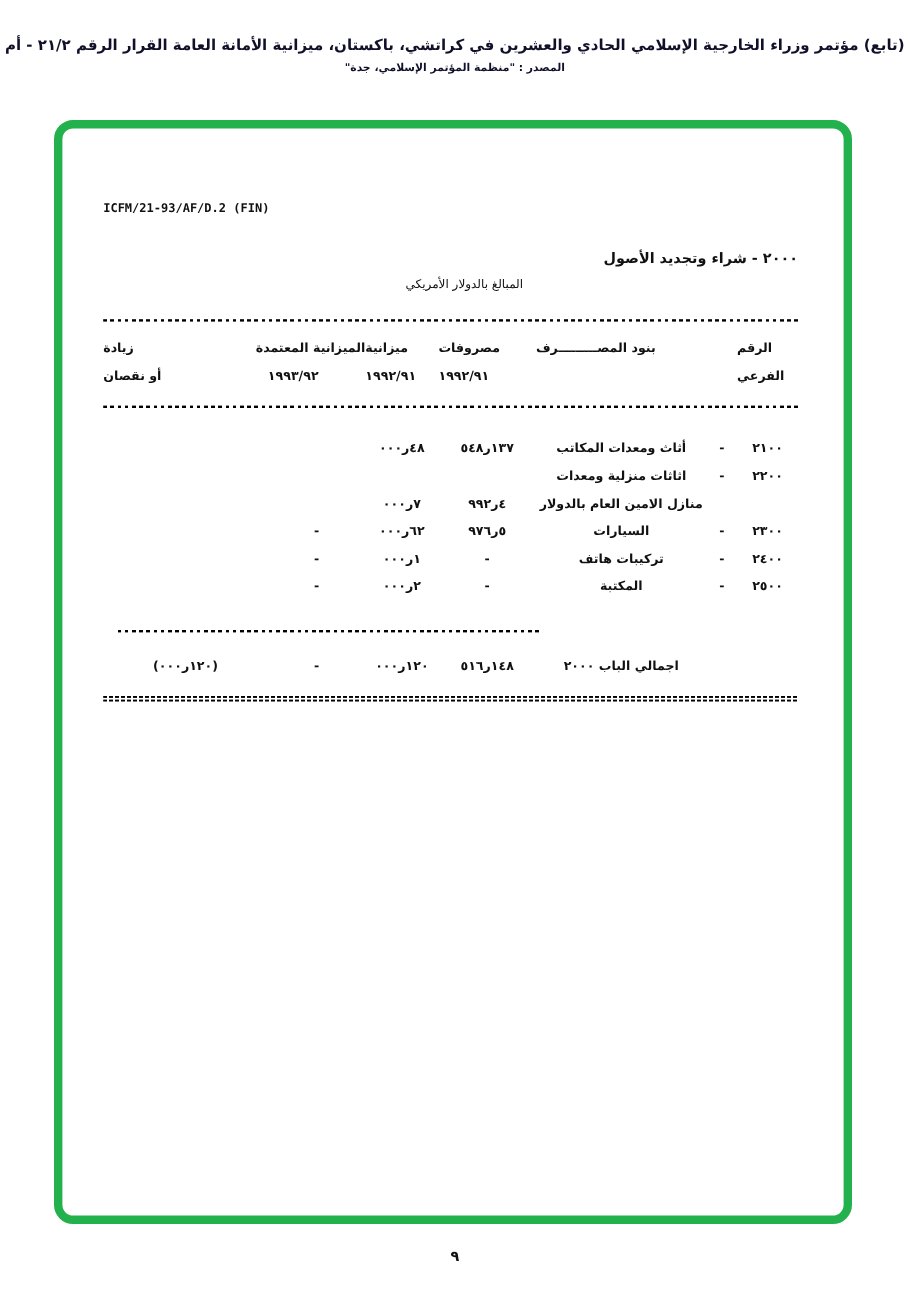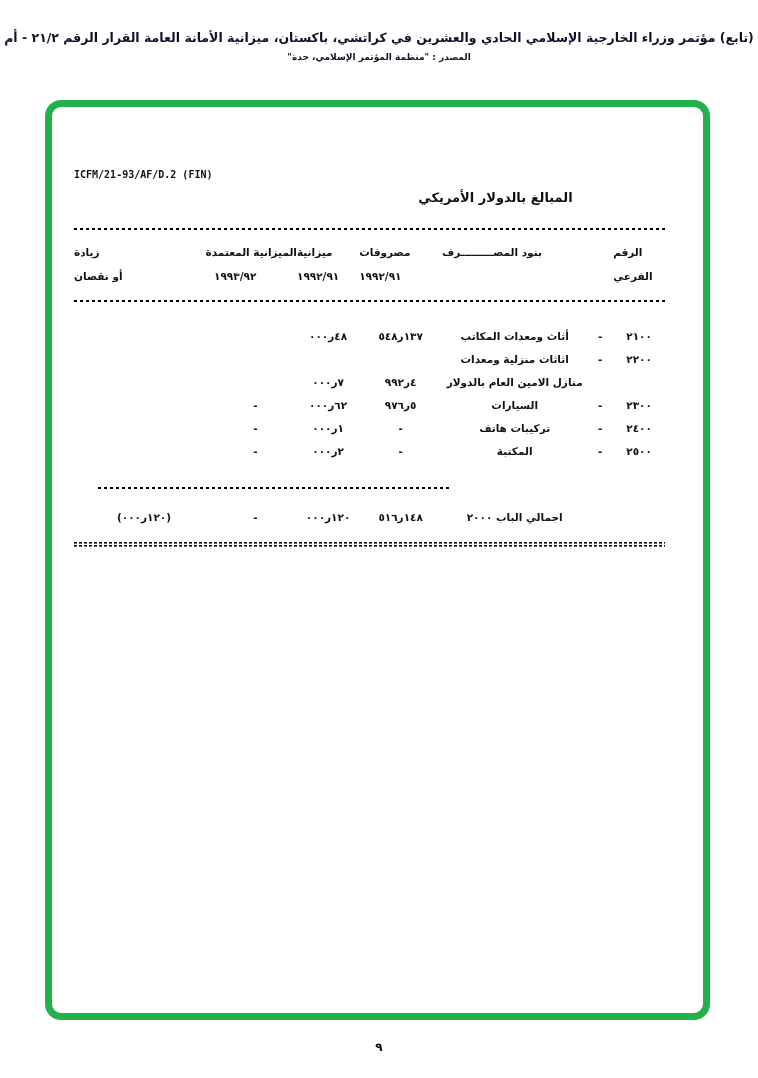--- a/index.html
+++ b/index.html
@@ -13,27 +13,27 @@
   }
   .hdr2 {
     margin-top:7px; text-align:center; font-size:9px; font-weight:bold;
     color:#10102a; direction:rtl;
   }
   .green-box {
     position:absolute; left:45px; top:100px; width:665px; height:920px;
     border:7px solid var(--green, #22b14c); border-radius:16px;
     background:#ffffff; box-sizing:border-box;
   }
-  .content { direction:rtl; margin:0 38px 0 22px; }
+  .content { direction:rtl; margin:0 38px 0 34px; }
   .ref {
     padding-top:62px; font-family:"DejaVu Sans Mono", monospace;
     font-size:10px; font-weight:bold; text-align:left; direction:ltr;
   }
   .sec  { margin-top:28px; font-size:12px;   font-weight:bold; text-align:right; white-space:nowrap; }
-  .cur  { margin-top:10px; font-size:13px; font-weight:bold; text-align:center; padding-left:252px; white-space:nowrap; }
+  .cur  { margin-top:10px; font-size:10px; font-weight:normal; text-align:left; padding-left:252px; white-space:nowrap; }
 
   table.tbl {
     margin-top:12px; width:100%; table-layout:fixed; border-collapse:collapse;
     font-size:10.5px; font-weight:bold; direction:rtl;
   }
   .tbl th, .tbl td { padding:0; white-space:nowrap; vertical-align:middle; overflow:visible; }
   .tbl thead th { font-weight:bold; height:24px; text-align:left; }
   .tbl td { height:23px; text-align:center; }
   .col-item-cell { text-align:center; }
   .sep-cell { height:10px; }
@@ -65,20 +65,21 @@
 
 <div class="canvas">
 
   <div class="hdr1">(تابع) مؤتمر وزراء الخارجية الإسلامي الحادي والعشرين في كراتشي، باكستان،  ميزانية الأمانة العامة القرار الرقم ٢١/٢ - أم</div>
   <div class="hdr2">المصدر :  "منظمة المؤتمر الإسلامي، جدة"</div>
 
   <div class="green-box">
     <div class="content">
 
       <div class="ref">ICFM/21-93/AF/D.2 (FIN)</div>
+      <div class="sec">٢٠٠٠ -   شراء وتجديد الأصول</div>
       <div class="cur">المبالغ بالدولار الأمريكي</div>
 
       <table class="tbl">
         <colgroup>
           <col style="width:50px">
             <col style="width:25px">
             <col style="width:140px">
           <col style="width:80px">
             <col style="width:60px">
             <col style="width:80px">

